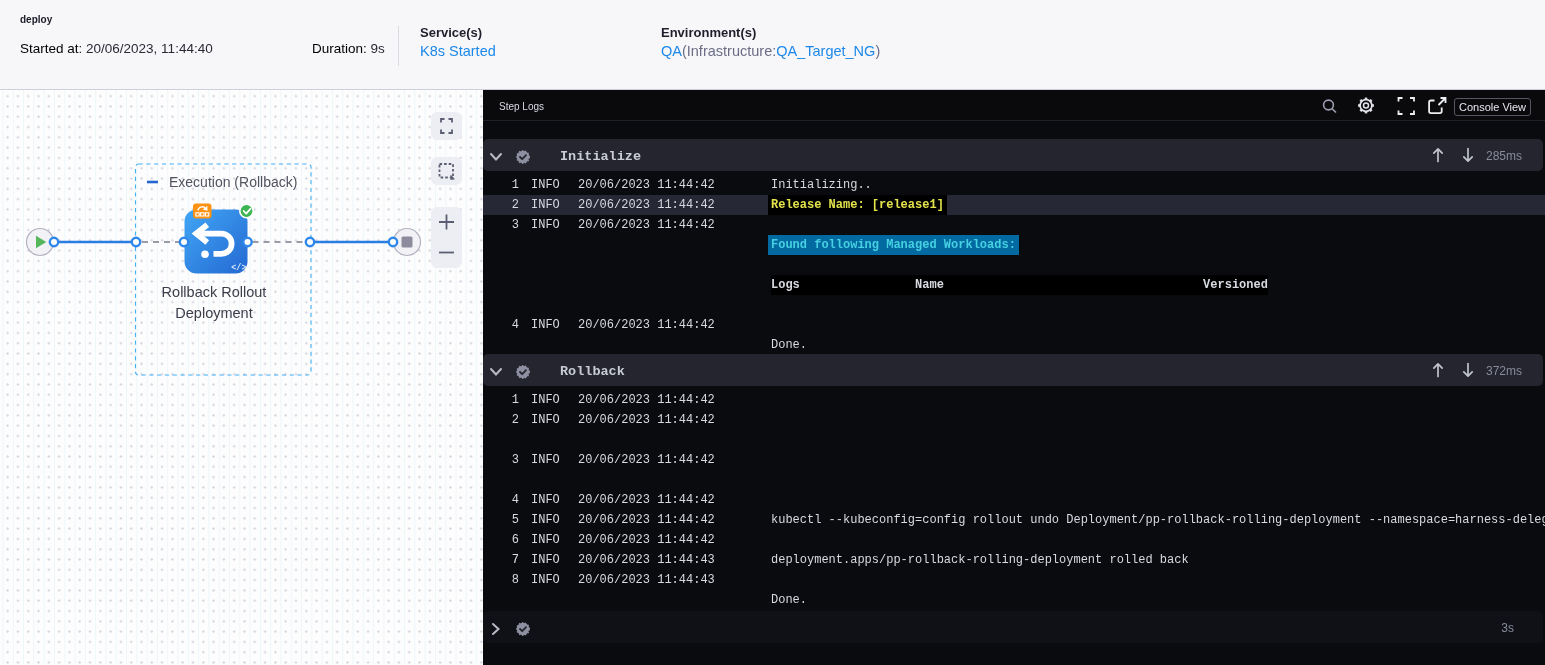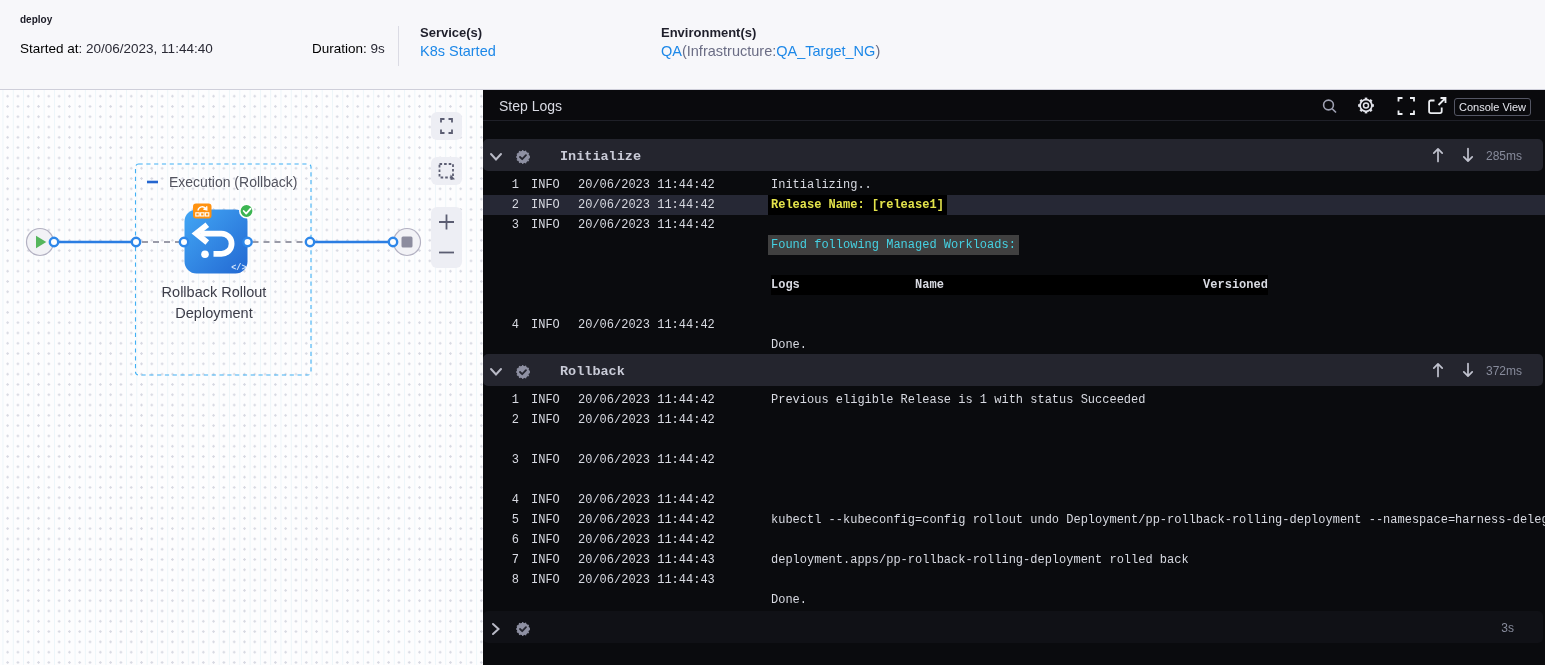--- a/index.html
+++ b/index.html
@@ -12,34 +12,34 @@
 #hdr .lbl{position:absolute;top:25px;font-size:13px;font-weight:bold;color:#1f1f2b}
 #hdr .lnk{position:absolute;top:43px;font-size:14.5px;color:#1d88e8}
 #hdr .gp{color:#6b6d85}
 
 #canvas{position:absolute;left:0;top:90px;width:483px;height:575px;background-color:#fdfdfe;
 background-image:linear-gradient(90deg,rgba(205,231,240,.32) 1px,transparent 1px),radial-gradient(circle,rgba(196,198,211,.65) 1.15px,transparent 1.35px);
 background-size:10.3px 10.3px,10.3px 10.3px;background-position:2.5px 1px,2.5px 1px}
 
 #logp{position:absolute;left:483px;top:90px;width:1062px;height:575px;background:#0a0b0e;overflow:hidden}
 #logbar{position:absolute;left:0;top:0;width:1062px;height:31px;background:#0a0a0d;border-bottom:1px solid #1f2028}
-#logbar .t{position:absolute;left:16px;top:1px;line-height:31px;font-size:14px;color:#d9dae3}
+#logbar .t{position:absolute;left:16px;top:1px;line-height:31px;font-size:10px;color:#d9dae3}
 .cvbtn{position:absolute;left:971px;top:8px;width:77px;height:18px;border:1px solid #545664;border-radius:3px;
 color:#e6e7ee;font-size:11px;line-height:16px;text-align:center}
 .sec{position:absolute;left:0;width:1060px;height:32px;background:#24252e;border-radius:5px}
 .sec .tt{position:absolute;left:77px;top:2px;line-height:32px;font-family:Liberation Mono, monospace;font-size:13.5px;font-weight:bold;color:#c9cbd7}
 .sec .ms{position:absolute;top:1px;line-height:32px;font-size:12px;color:#878b9b}
 .hl{position:absolute;left:0;top:105px;width:1062px;height:20px;background:#262835}
 .ln{position:absolute;left:0;width:1062px;height:20px;line-height:20px;font-family:"Liberation Mono",monospace;font-size:12px;color:#d8dae2;white-space:pre}
 .ln i{position:absolute;left:6px;width:30px;text-align:right;font-style:normal}
 .ln .lv{position:absolute;left:48px}
 .ln .ts{position:absolute;left:95px}
 .ln .m{position:absolute;left:288px}
 .yel{color:#e3e34b;font-weight:bold;background:#000;padding:0 3px;margin-left:-3px}
-.cyn{color:#45d1e2;font-weight:normal;background:#404040;padding:0 3px;margin-left:-3px}
+.cyn{color:#45d1e2;font-weight:bold;background:#0369a1;padding:0 3px;margin-left:-3px}
 .blk{background:#000}
 .bold{font-weight:bold}
 </style></head><body>
 <div id="app">
 <div id="hdr">
 <div class="title">deploy</div>
 <div class="sub" style="left:20px"><span class="g">Started at</span>: 20/06/2023, 11:44:40</div>
 <div class="sub" style="left:312px"><span class="g">Duration:</span> 9s</div>
 <div class="sep"></div>
 <div class="lbl" style="left:420px">Service(s)</div>
@@ -207,21 +207,21 @@
         <span class="ms" style="right:29px">3s</span>
       </div>
 <div class="hl"></div>
 <div class="ln" style="top:85px"><i>1</i><s class="lv" style="text-decoration:none">INFO</s><s class="ts" style="text-decoration:none">20/06/2023 11:44:42</s><s class="m" style="text-decoration:none">Initializing..</s></div>
 <div class="ln" style="top:105px"><i>2</i><s class="lv" style="text-decoration:none">INFO</s><s class="ts" style="text-decoration:none">20/06/2023 11:44:42</s><s class="m yel" style="text-decoration:none">Release Name: [release1]</s></div>
 <div class="ln" style="top:125px"><i>3</i><s class="lv" style="text-decoration:none">INFO</s><s class="ts" style="text-decoration:none">20/06/2023 11:44:42</s></div>
 <div class="ln" style="top:145px"><s class="m cyn" style="text-decoration:none">Found following Managed Workloads:</s></div>
 <div class="ln" style="top:185px"><s class="m blk" style="text-decoration:none"><span class="bold">Logs                Name                                    Versioned</span></s></div>
 <div class="ln" style="top:225px"><i>4</i><s class="lv" style="text-decoration:none">INFO</s><s class="ts" style="text-decoration:none">20/06/2023 11:44:42</s></div>
 <div class="ln" style="top:245px"><s class="m" style="text-decoration:none">Done.</s></div>
-<div class="ln" style="top:300px"><i>1</i><s class="lv" style="text-decoration:none">INFO</s><s class="ts" style="text-decoration:none">20/06/2023 11:44:42</s><s class="m" style="text-decoration:none">Previous eligible Release is 1 with status Succeeded</s></div>
+<div class="ln" style="top:300px"><i>1</i><s class="lv" style="text-decoration:none">INFO</s><s class="ts" style="text-decoration:none">20/06/2023 11:44:42</s></div>
 <div class="ln" style="top:320px"><i>2</i><s class="lv" style="text-decoration:none">INFO</s><s class="ts" style="text-decoration:none">20/06/2023 11:44:42</s></div>
 <div class="ln" style="top:360px"><i>3</i><s class="lv" style="text-decoration:none">INFO</s><s class="ts" style="text-decoration:none">20/06/2023 11:44:42</s></div>
 <div class="ln" style="top:400px"><i>4</i><s class="lv" style="text-decoration:none">INFO</s><s class="ts" style="text-decoration:none">20/06/2023 11:44:42</s></div>
 <div class="ln" style="top:420px"><i>5</i><s class="lv" style="text-decoration:none">INFO</s><s class="ts" style="text-decoration:none">20/06/2023 11:44:42</s><s class="m" style="text-decoration:none">kubectl --kubeconfig=config rollout undo Deployment/pp-rollback-rolling-deployment --namespace=harness-delegate</s></div>
 <div class="ln" style="top:440px"><i>6</i><s class="lv" style="text-decoration:none">INFO</s><s class="ts" style="text-decoration:none">20/06/2023 11:44:42</s></div>
 <div class="ln" style="top:460px"><i>7</i><s class="lv" style="text-decoration:none">INFO</s><s class="ts" style="text-decoration:none">20/06/2023 11:44:43</s><s class="m" style="text-decoration:none">deployment.apps/pp-rollback-rolling-deployment rolled back</s></div>
 <div class="ln" style="top:480px"><i>8</i><s class="lv" style="text-decoration:none">INFO</s><s class="ts" style="text-decoration:none">20/06/2023 11:44:43</s></div>
 <div class="ln" style="top:500px"><s class="m" style="text-decoration:none">Done.</s></div>
 </div>
 </div>

